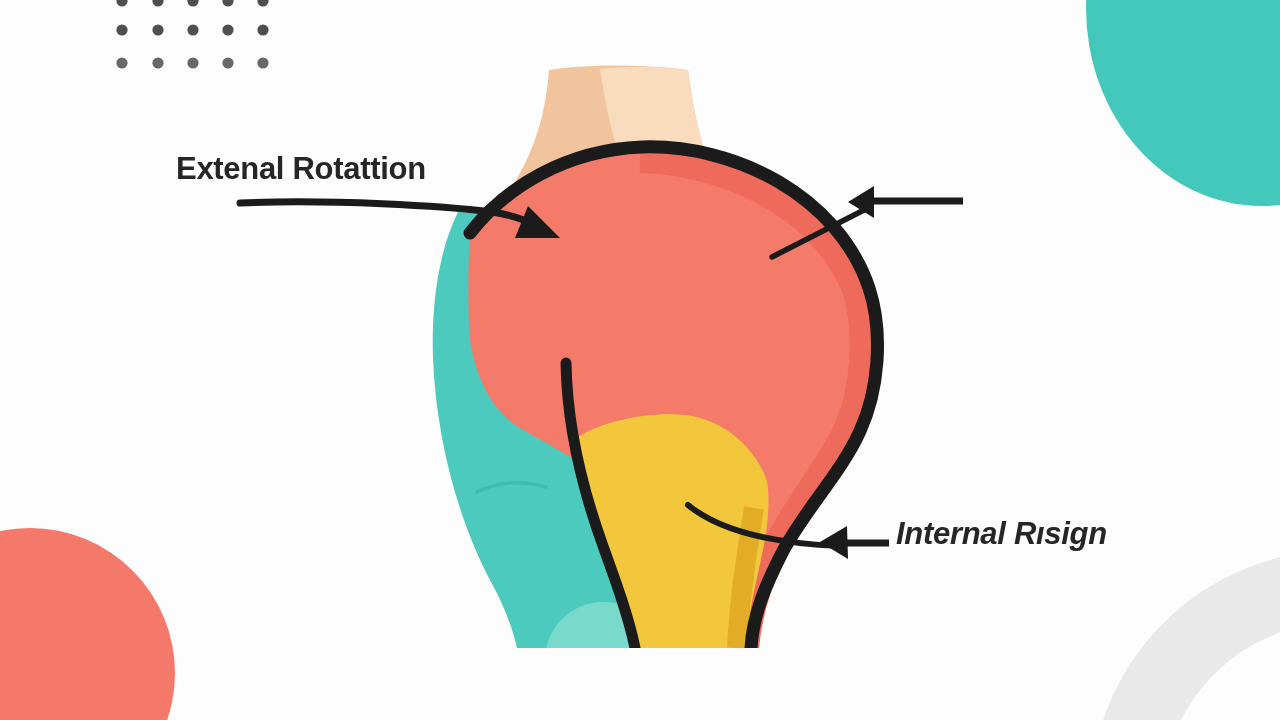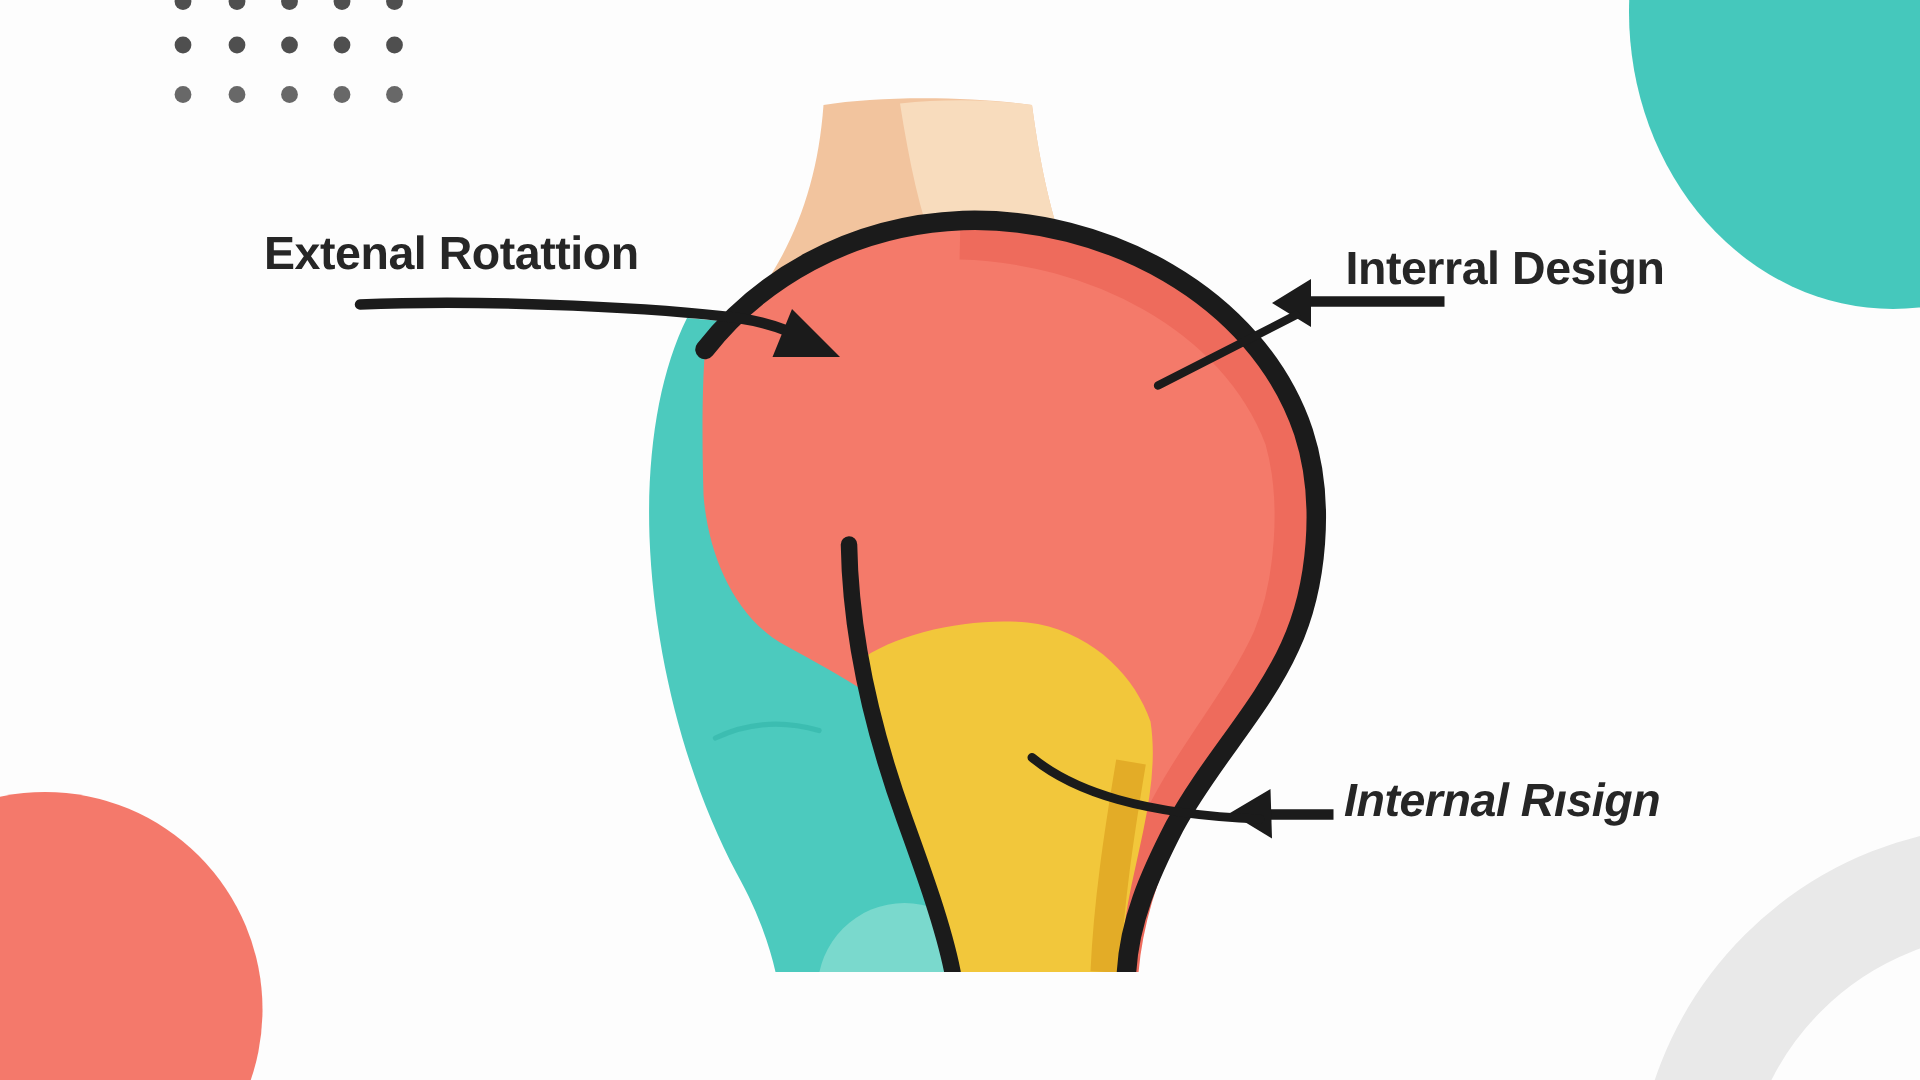--- a/index.html
+++ b/index.html
@@ -112,16 +112,15 @@
 
     <g>
       <path d="M842,543 L889,543" fill="none" stroke-width="7" stroke="#1b1b1b"></path>
       <polygon points="820,542 847,526 848,559" fill="#1b1b1b"></polygon>
       <path d="M688,505 C716,528 762,543 840,546" fill="none" stroke-width="6" stroke-linecap="round" stroke="#1b1b1b"></path>
     </g>
   </svg>
 
   <div class="diagram-label label-ext">Extenal Rotattion</div>
 
-  <div class="diagram-label label-design">Interral Design</div>
 
   <div class="diagram-label label-rising">Internal Rısign</div>
 </div>
 
 </body></html>

